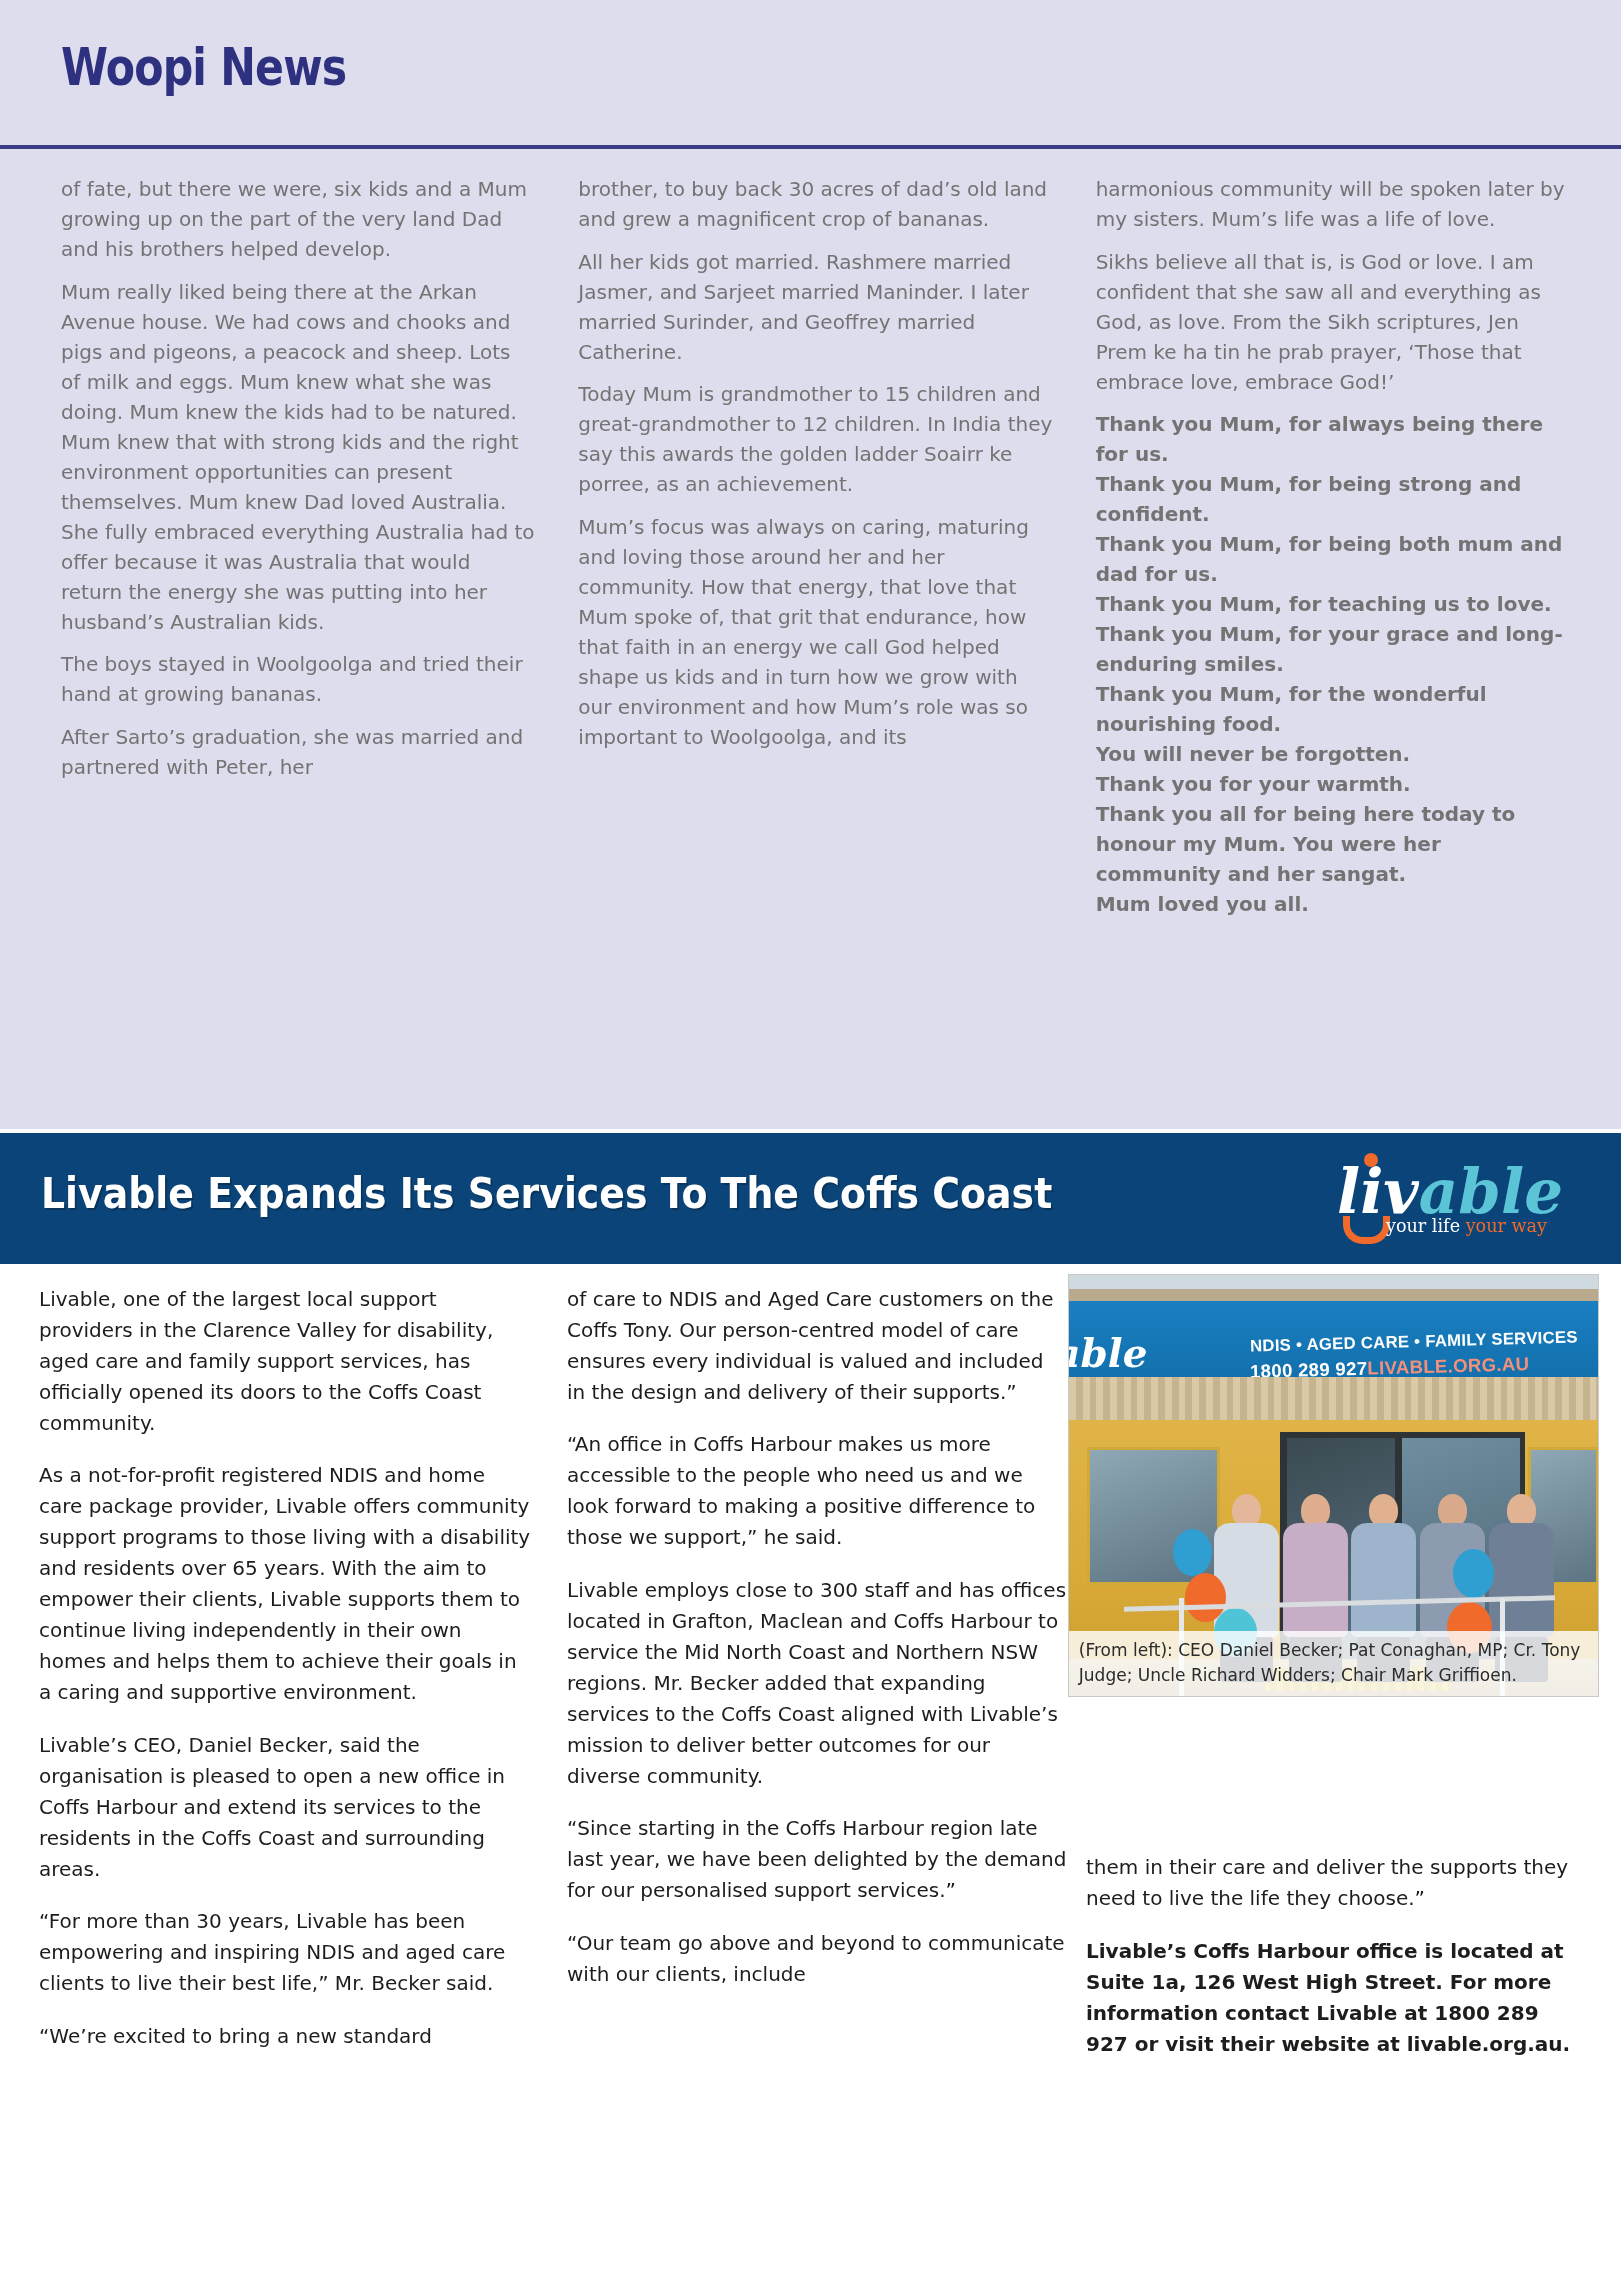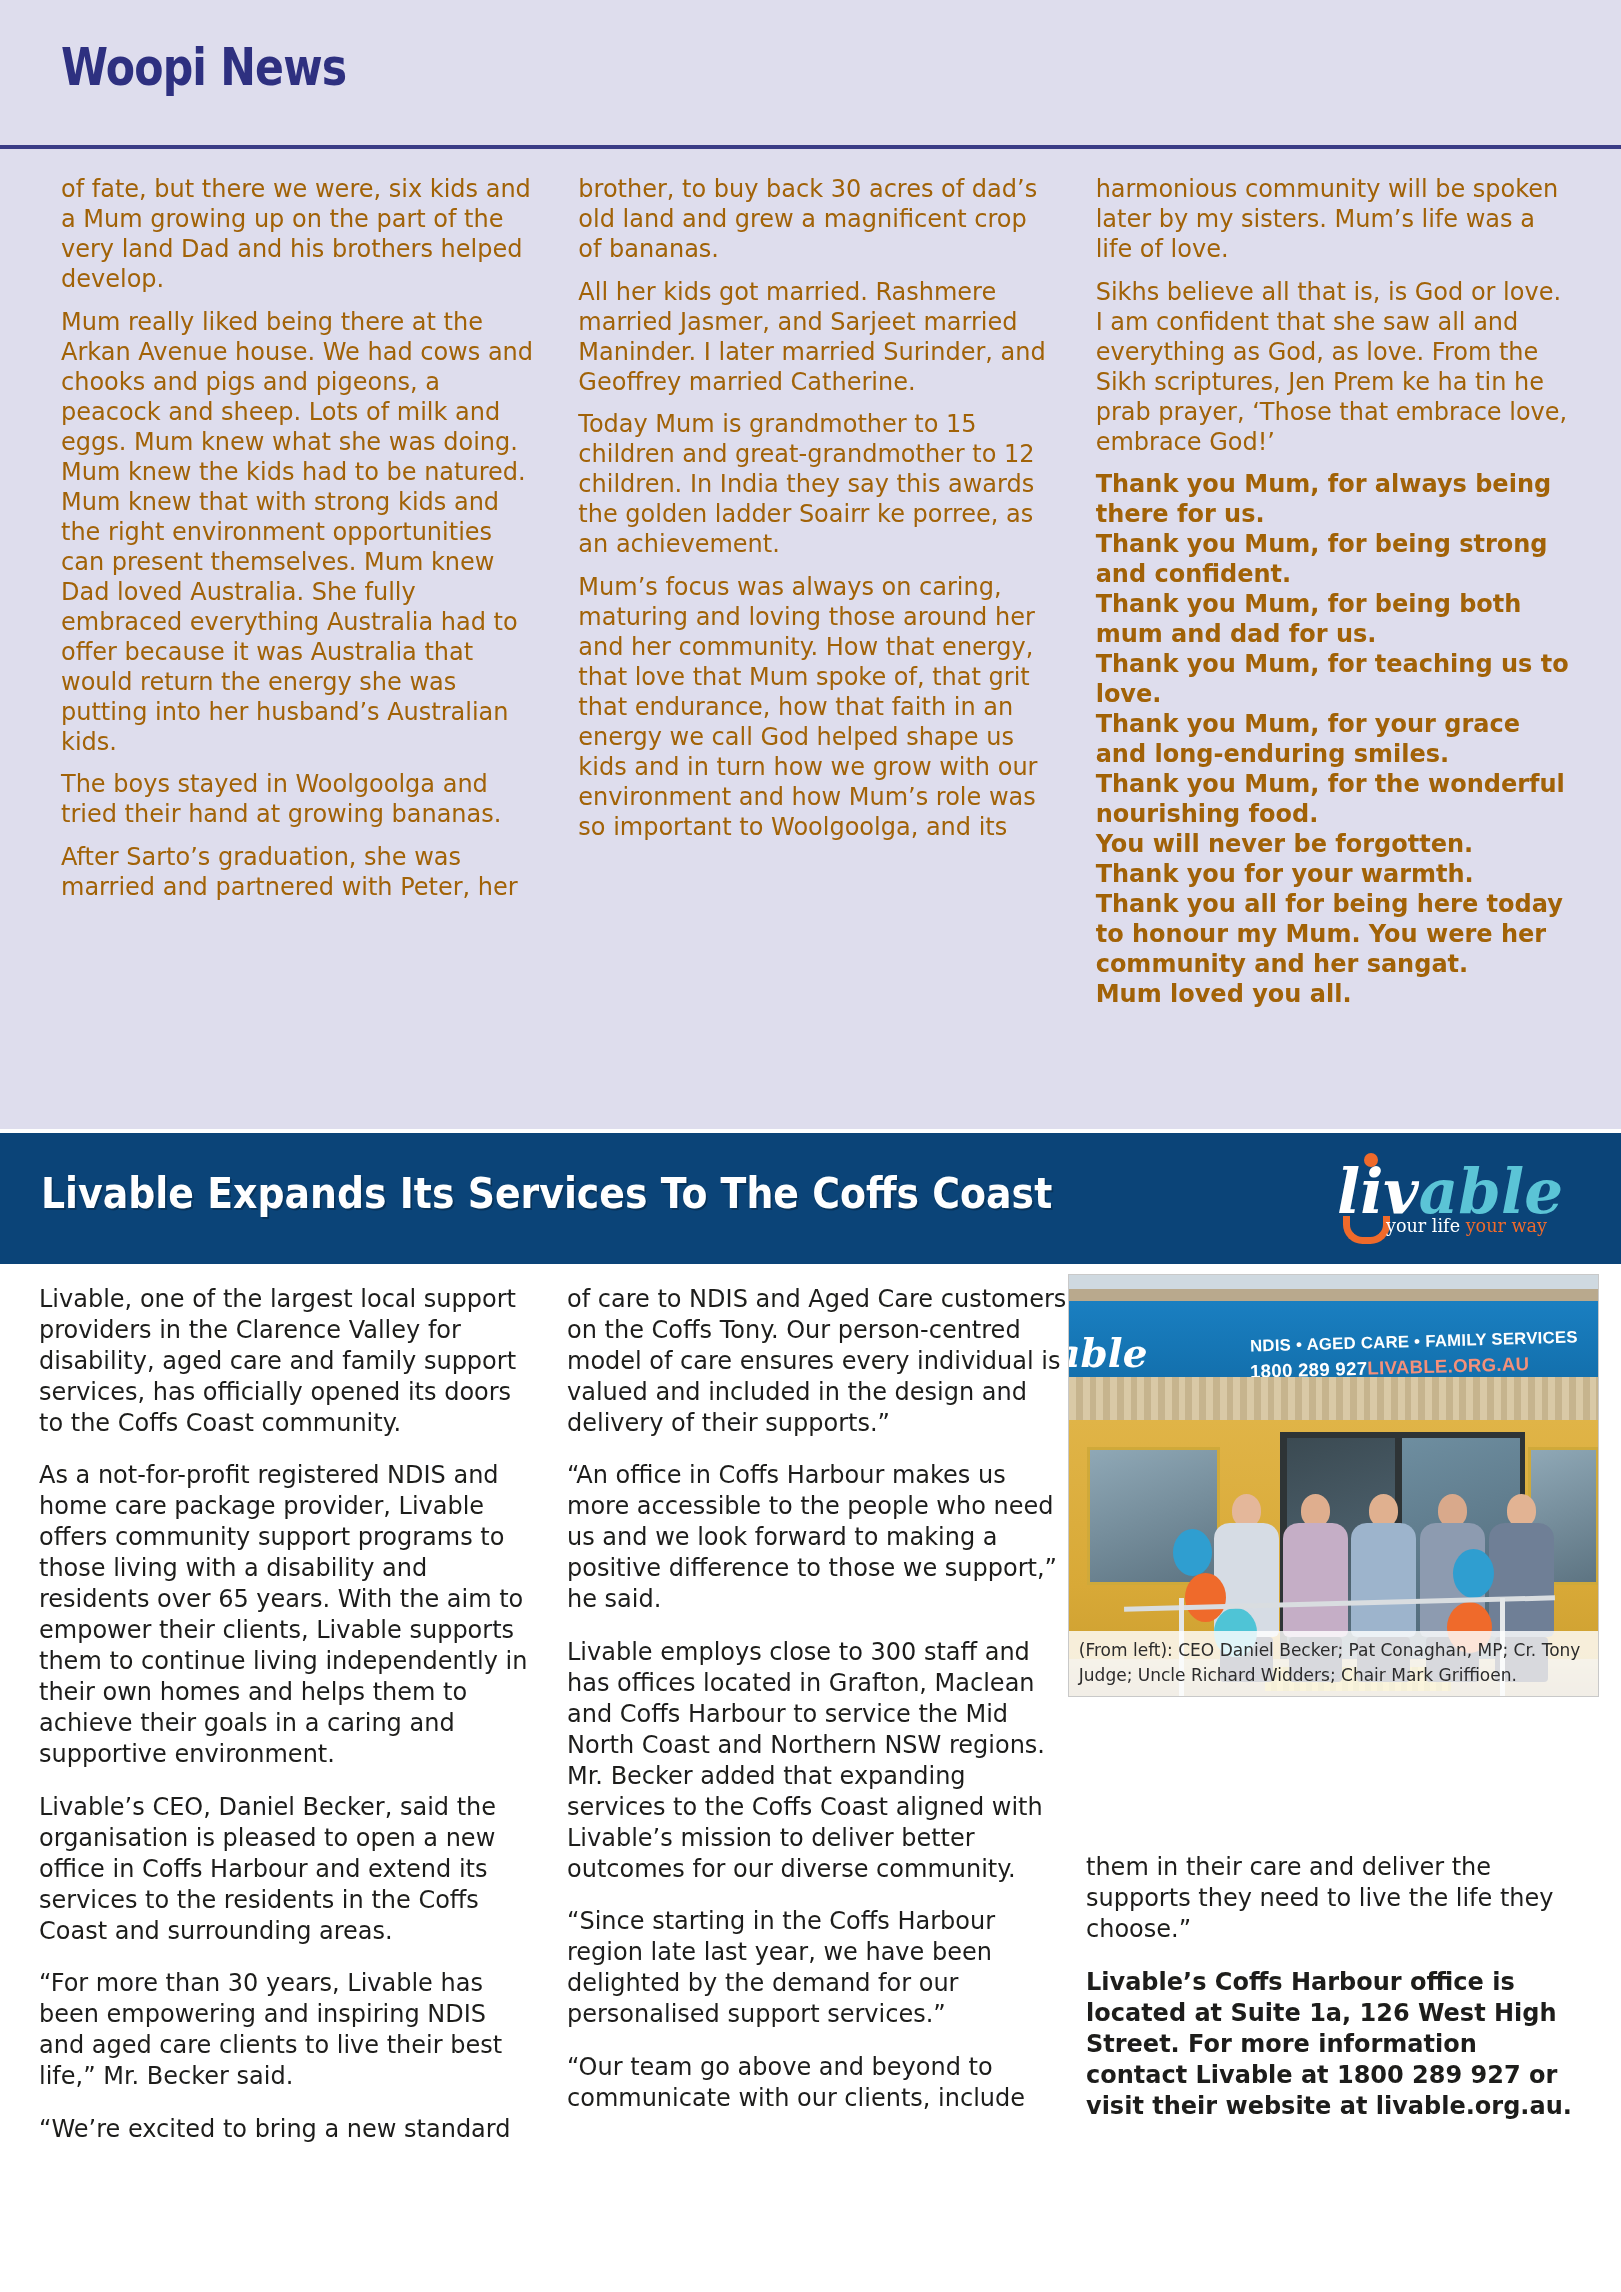--- a/index.html
+++ b/index.html
@@ -34,23 +34,23 @@
   }
 
   .cols{
     position:absolute;left:61px;top:174px;width:1509px;
     display:flex;gap:43px;
   }
   .col{width:auto;flex:1 1 0;}
   .col p{
     margin:0 0 12.7px 0;
     font-family:"DejaVu Sans", sans-serif;
-    font-size:24px;
+    font-size:20px;
     line-height:30px;
-    color:#a16207;
+    color:#737373;
   }
 
   
   .banner{
     position:absolute;left:0;top:1133px;width:1621px;height:131px;
     background:#0b4478;
   }
   .banner-title{
     position:absolute;left:41px;top:35px;
     font-family:"DejaVu Sans", sans-serif;
@@ -94,21 +94,21 @@
   
   .bottom{
     position:absolute;left:0;top:1264px;width:1621px;height:1028px;background:#fff;
   }
   .b-col{
     position:absolute;top:19.6px;
   }
   .b-col p{
     margin:0 0 21.6px 0;
     font-family:"DejaVu Sans", sans-serif;
-    font-size:24px;
+    font-size:20px;
     line-height:31px;
     color:#1d1d1b;
   }
   .b-col p.bold{font-weight:bold;}
   #bcol1{left:39px;width:492px;}
   #bcol2{left:567px;width:500px;}
   #bcol3{left:1086px;width:492px;}
   #bcol3{top:1741px;}
 
   

